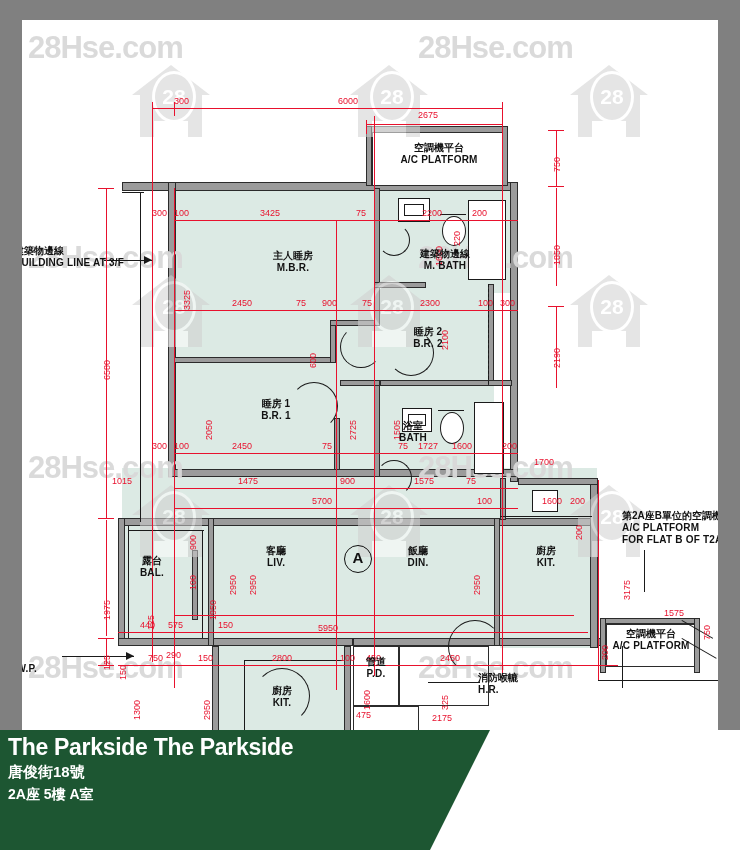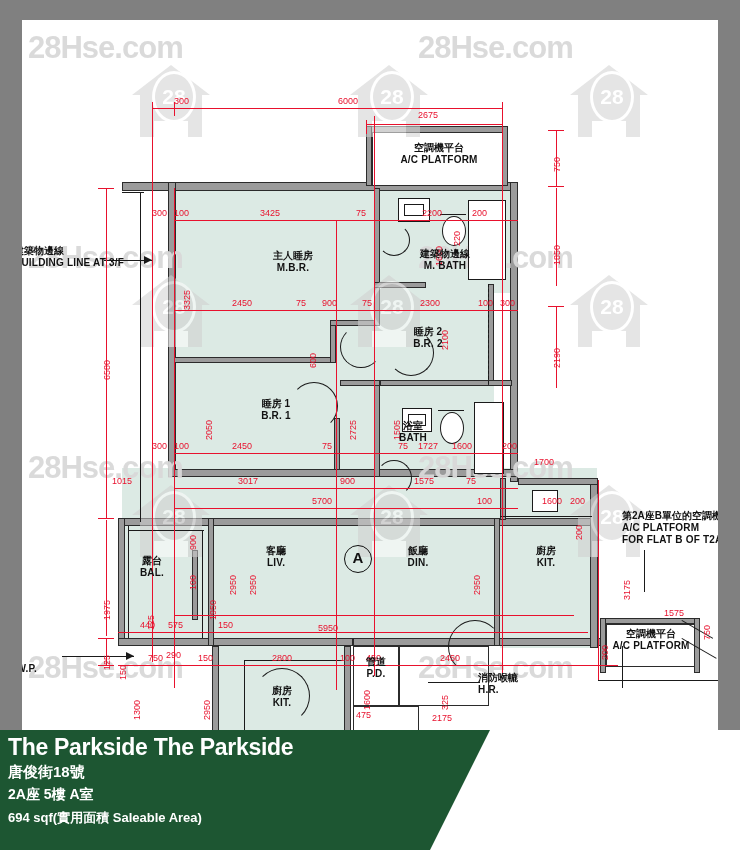--- a/index.html
+++ b/index.html
@@ -296,21 +296,21 @@
     <div class="dimt" style="left:130px;top:421px;">300</div>
     <div class="dimt" style="left:152px;top:421px;">100</div>
     <div class="dimt" style="left:376px;top:421px;">75</div>
     <div class="dimt" style="left:396px;top:421px;">1727</div>
     <div class="dimt" style="left:430px;top:421px;">1600</div>
     <div class="dimt" style="left:480px;top:421px;">200</div>
     <div class="dimt" style="left:512px;top:421px;margin-top:16px;">1700</div>
     <div class="dimt v" style="left:370px;top:420px;">1505</div>
 
     <div class="dimh" style="left:152px;top:468px;width:344px;"></div>
-    <div class="dimt" style="left:216px;top:456px;">3017</div>
+    <div class="dimt" style="left:216px;top:456px;">1475</div>
     <div class="dimt" style="left:318px;top:456px;">900</div>
     <div class="dimt" style="left:392px;top:456px;">1575</div>
     <div class="dimt" style="left:90px;top:456px;">1015</div>
     <div class="dimt" style="left:444px;top:456px;">75</div>
 
     <div class="dimh" style="left:152px;top:488px;width:344px;"></div>
     <div class="dimt" style="left:290px;top:476px;">5700</div>
     <div class="dimt" style="left:455px;top:476px;">100</div>
     <div class="dimt" style="left:520px;top:476px;">1600</div>
     <div class="dimt" style="left:548px;top:476px;">200</div>
@@ -450,18 +450,17 @@
 
     <div class="flatA" style="left:322px;top:525px;">A</div>
 
   </div>
 
   <div id="footer">
     <div id="fbanner">
       <div class="ftitle">The Parkside The Parkside</div>
       <div class="fline" id="faddr">唐俊街18號</div>
       <div class="fline" id="funit">2A座 5樓 A室</div>
-      <div class="fline" id="farea">694 sqf(實用面積 Saleable Area)</div>
     </div>
 
   </div>
 
 </div>
 
 </body></html>

